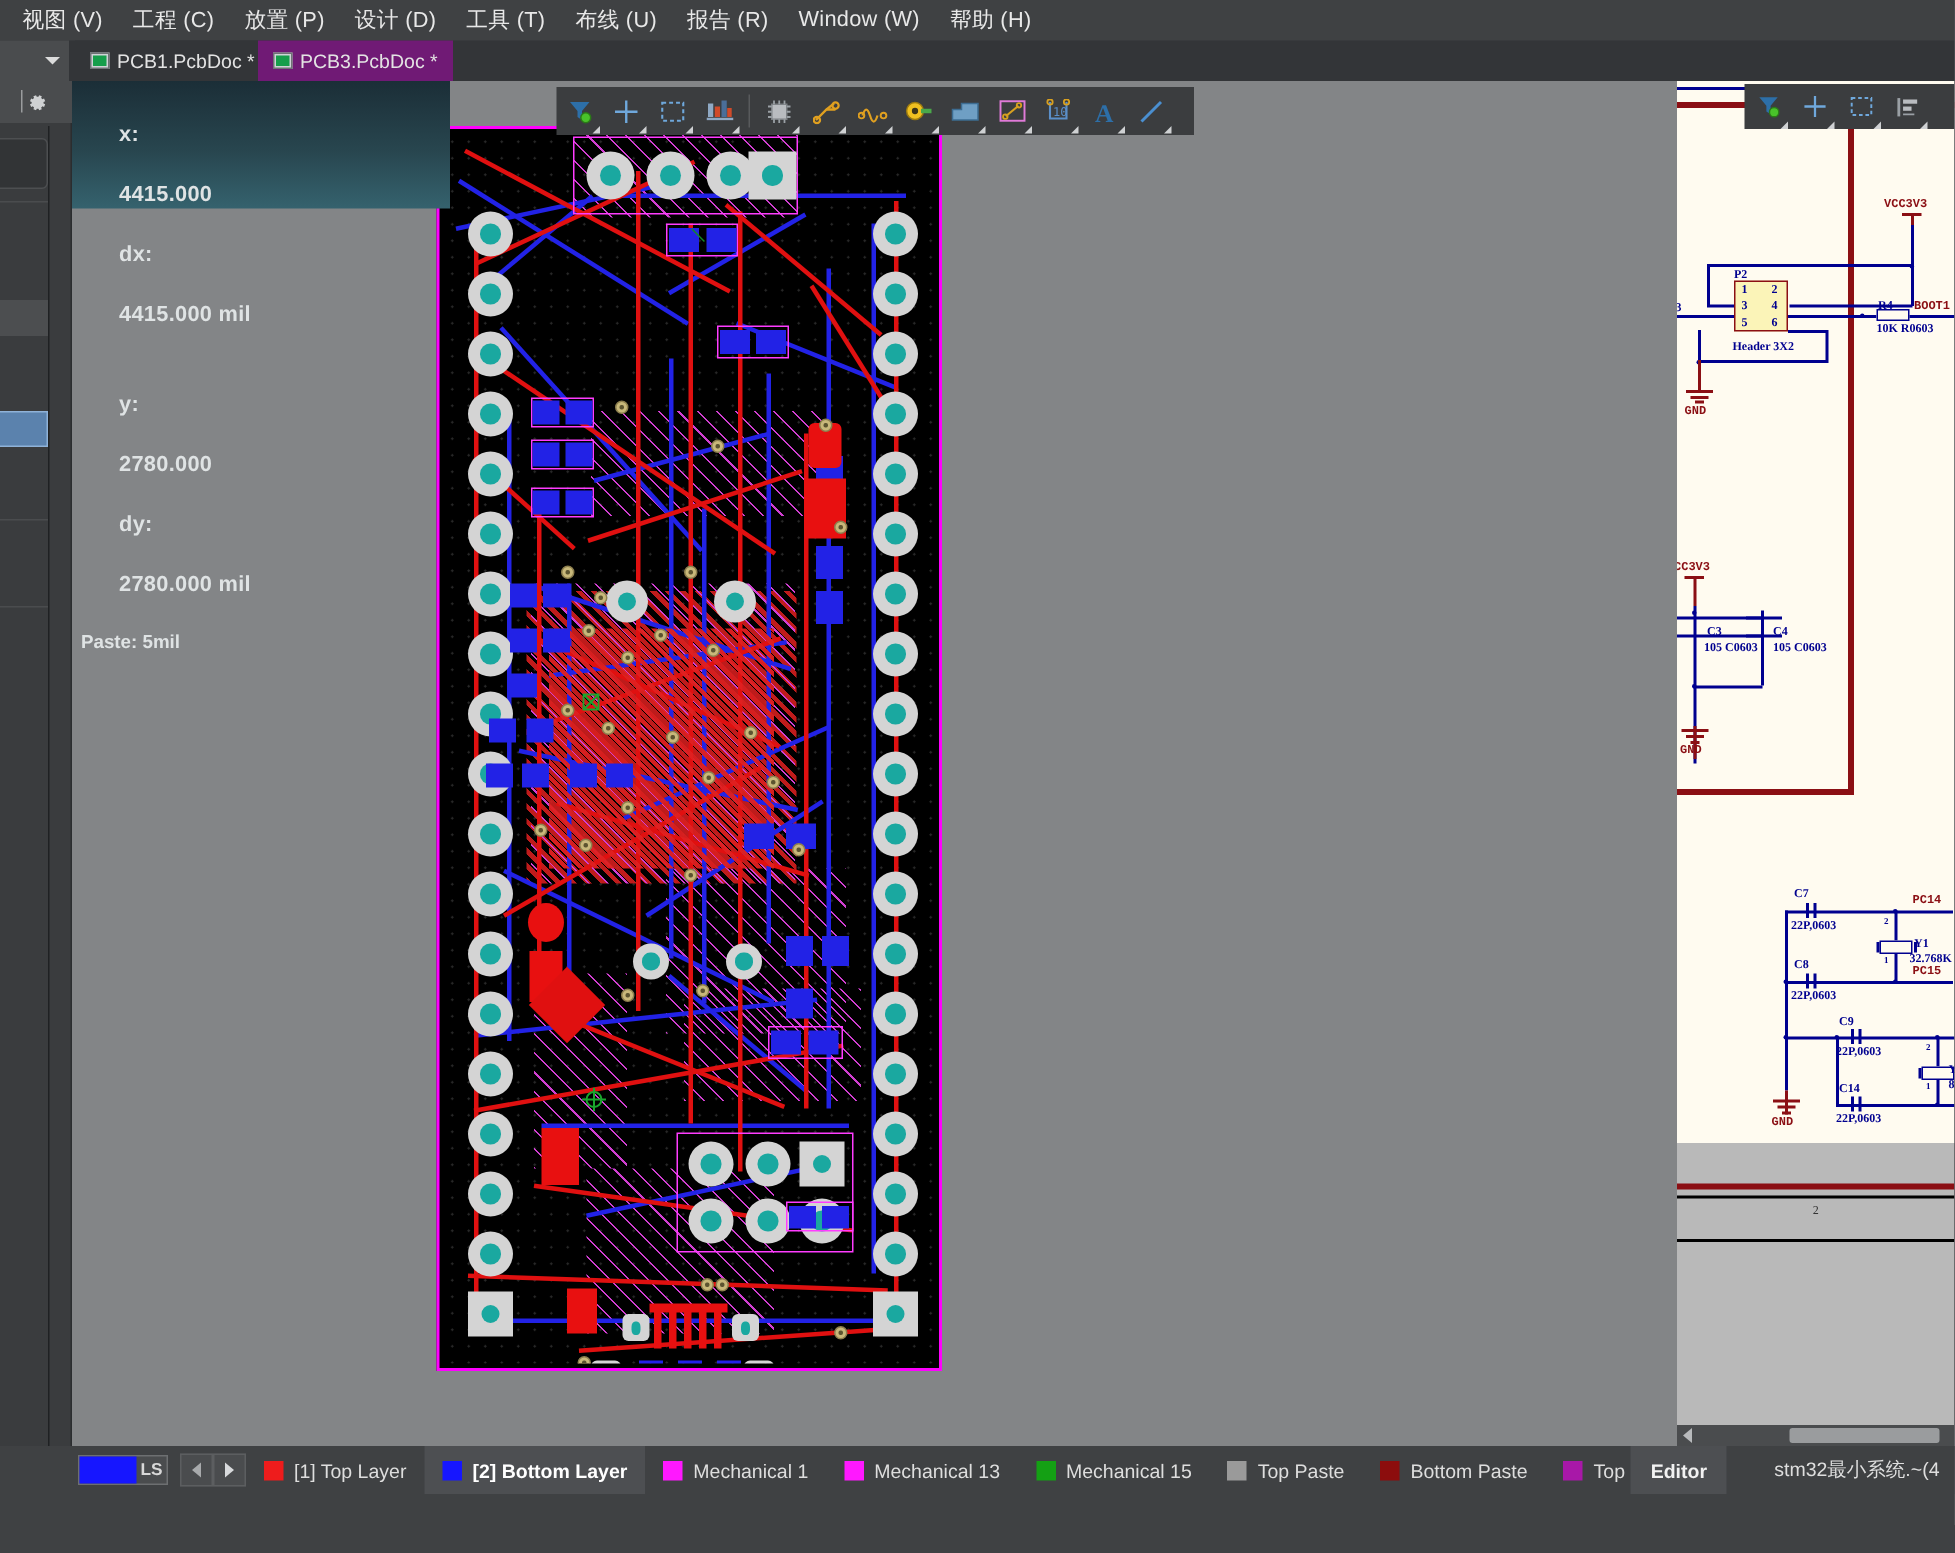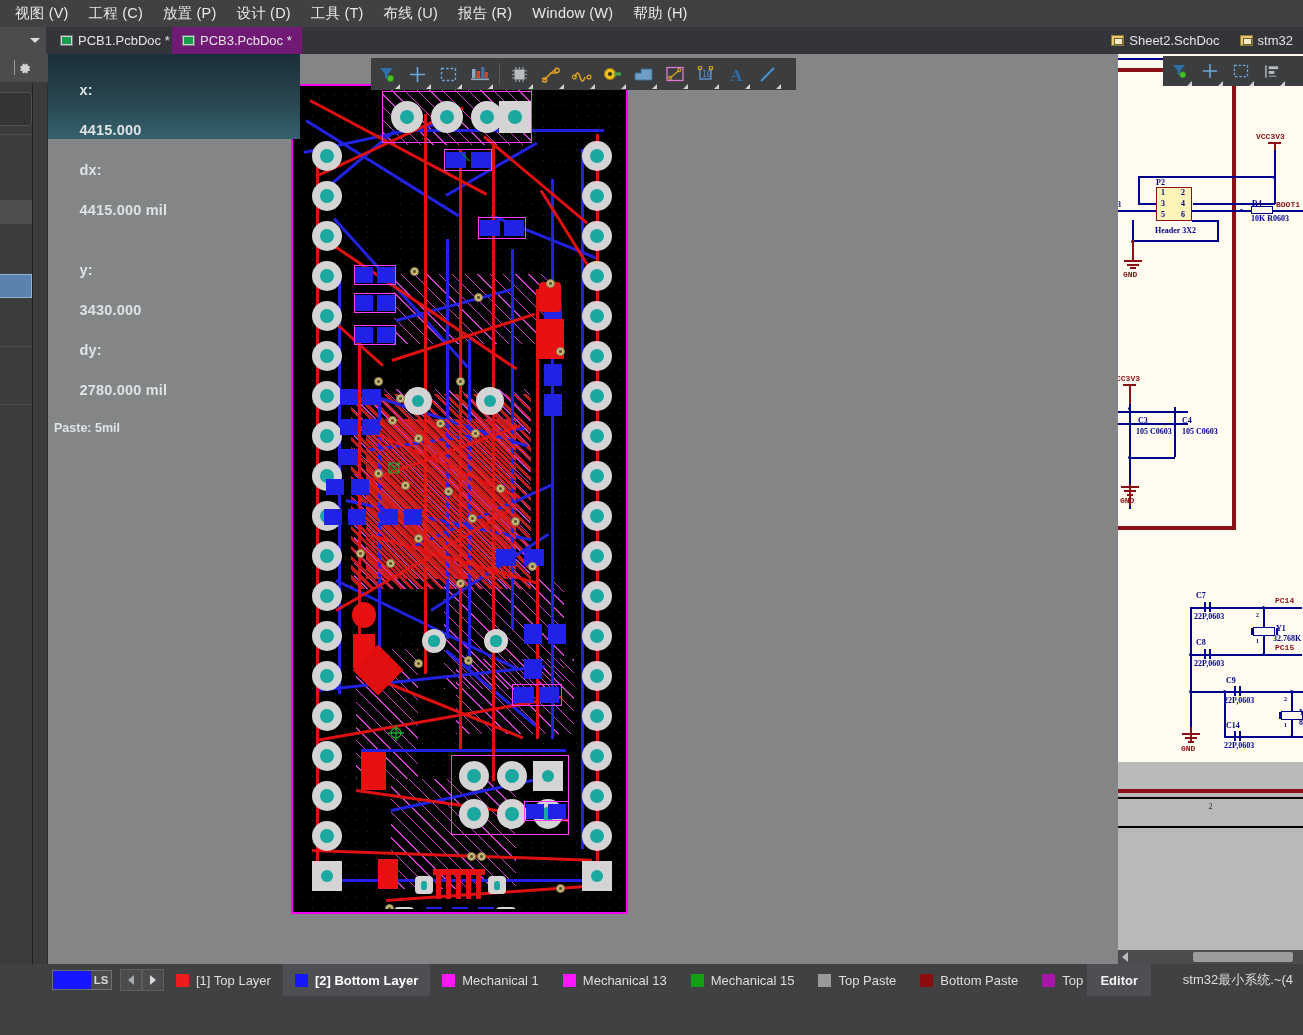--- a/index.html
+++ b/index.html
@@ -311,30 +311,20 @@
 
     <div class="doc-tab inactive" style="left:50px;">
       <span class="pcb-ico"></span>
       <span>PCB1.PcbDoc *</span>
     </div>
     <div class="doc-tab active" style="left:172px;">
       <span class="pcb-ico"></span>
       <span>PCB3.PcbDoc *</span>
     </div>
 
-    <div class="rtabs">
-      <div class="doc-tab inactive" style="position:relative;">
-        <span class="sch-ico"></span>
-        <span>Sheet2.SchDoc</span>
-      </div>
-      <div class="doc-tab inactive" style="position:relative;">
-        <span class="sch-ico"></span>
-        <span>stm32</span>
-      </div>
-    </div>
   </div>
 
   <div class="left-rail">
     <div class="rail-top">
       <div class="rail-divider"></div>
       <svg class="gear" viewBox="0 0 16 16">
         <path fill="#cfd1d3" d="M8 5.2a2.8 2.8 0 100 5.6 2.8 2.8 0 000-5.6zm0 4.1a1.3 1.3 0 110-2.6 1.3 1.3 0 010 2.6z"></path>
         <path fill="#cfd1d3" d="M14 9.1l-1.2-.5a4.9 4.9 0 000-1.2l1.2-.5-.8-1.9-1.2.5a4.9 4.9 0 00-.9-.9l.5-1.2L9.7 2.6l-.5 1.2a4.9 4.9 0 00-1.2 0l-.5-1.2-1.9.8.5 1.2a4.9 4.9 0 00-.9.9l-1.2-.5-.8 1.9 1.2.5a4.9 4.9 0 000 1.2l-1.2.5.8 1.9 1.2-.5c.26.35.56.65.9.9l-.5 1.2 1.9.8.5-1.2c.4.05.8.05 1.2 0l.5 1.2 1.9-.8-.5-1.2c.34-.25.64-.55.9-.9l1.2.5.8-1.9z"></path>
       </svg>
     </div>
@@ -684,21 +674,21 @@
       <span style="display:inline-block;width:10px;"></span>
       <span>4415.000</span>
       <span style="display:inline-block;width:14px;"></span>
       <span>dx:</span>
       <span style="display:inline-block;width:6px;"></span>
       <span>4415.000 mil</span>
     </div>
     <div class="row">
       <span>y:</span>
       <span style="display:inline-block;width:10px;"></span>
-      <span>3430.000</span>
+      <span>2780.000</span>
       <span style="display:inline-block;width:14px;"></span>
       <span>dy:</span>
       <span style="display:inline-block;width:6px;"></span>
       <span>2780.000 mil</span>
     </div>
     <div class="snap">Paste: 5mil</div>
   </div>
 
   <div class="sch-area">
     <div class="sch-page">

